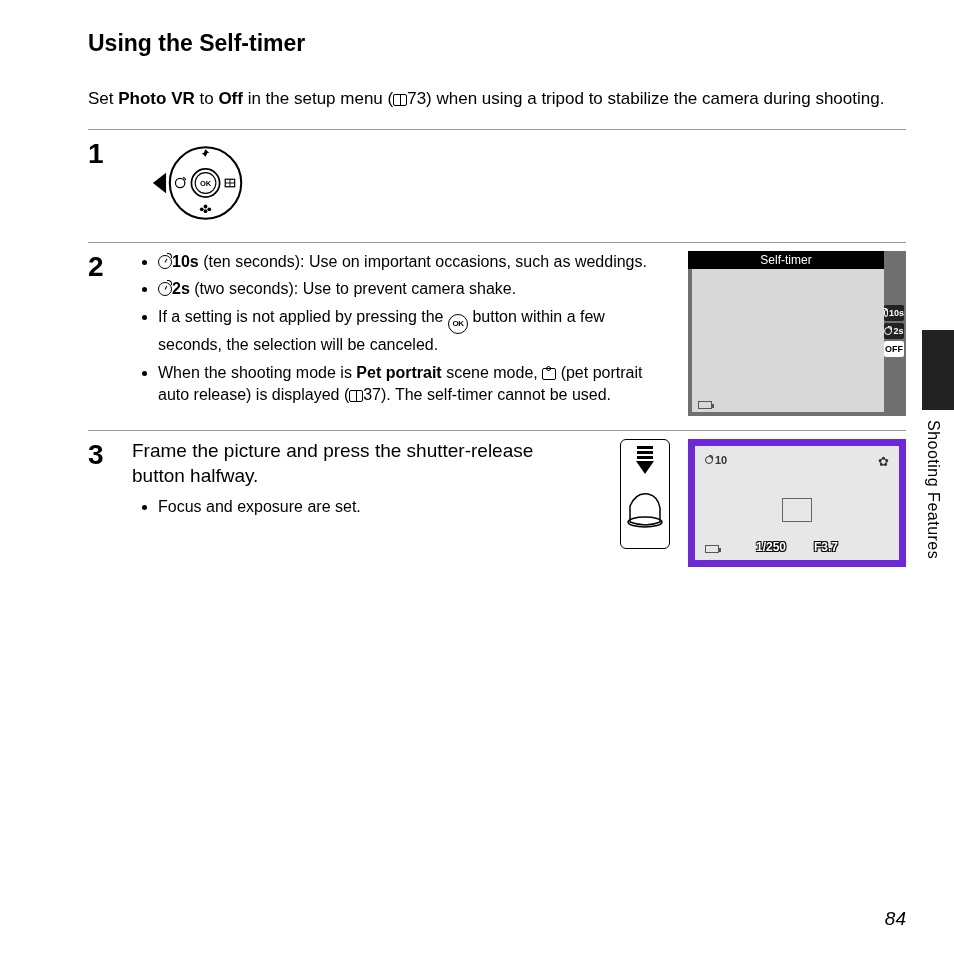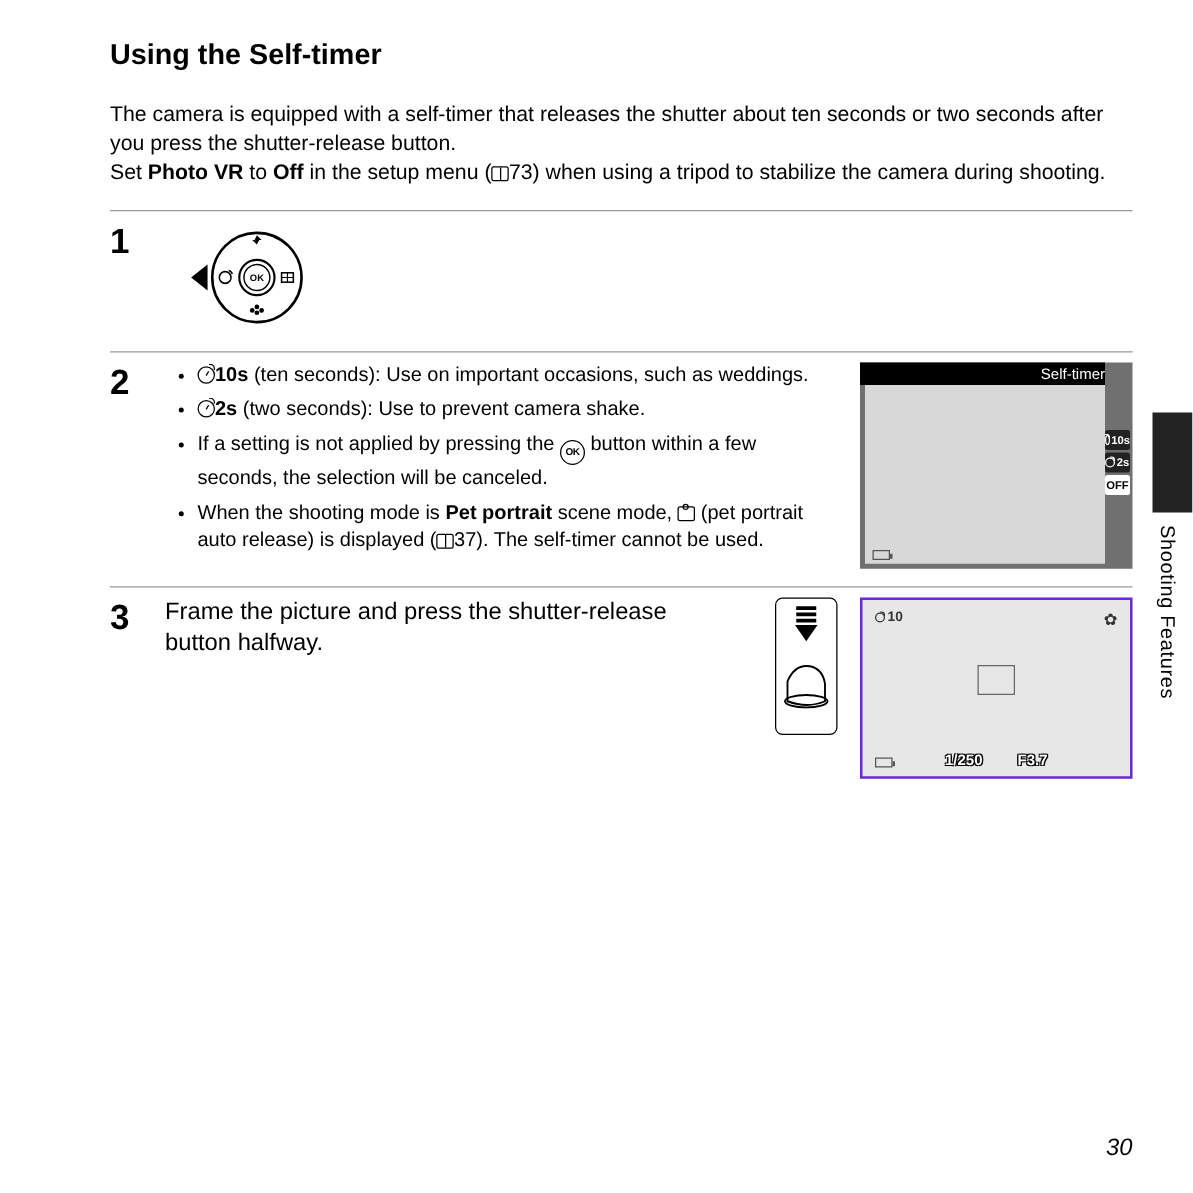--- a/index.html
+++ b/index.html
@@ -8,21 +8,21 @@
     height: 954px;
     background: #fff;
     font-family: "Helvetica Neue", Arial, sans-serif;
     color: #000;
     position: relative;
     padding: 30px 48px 20px 88px;
   }
   h1.title {
     font-size: 23px;
     font-weight: 700;
-    margin-bottom: 24px;
+    margin-bottom: 8px;
   }
   .intro {
     font-size: 17px;
     line-height: 1.35;
     margin-bottom: 18px;
   }
   .bold { font-weight: 700; }
 
   .step {
     display: flex;
@@ -116,21 +116,21 @@
 
   
   .lcd2 {
     width: 218px; height: 165px;
     background: #707070;
     position: relative;
   }
   .lcd2 .header {
     position: absolute; top: 0; left: 0; right: 22px;
     background: #000; color: #fff;
-    font-size: 12px; text-align: right;
+    font-size: 12px; text-align: center;
     padding: 2px 0;
   }
   .lcd2 .canvas {
     position: absolute;
     top: 18px; left: 4px; right: 22px; bottom: 4px;
     background: #d8d8d8;
   }
   .lcd2 .side {
     position: absolute; top: 54px; right: 2px;
     width: 20px;
@@ -168,22 +168,22 @@
   .finger .bars div { width: 16px; height: 3px; background: #000; }
   .finger .arrow {
     width: 0; height: 0;
     border-left: 9px solid transparent;
     border-right: 9px solid transparent;
     border-top: 13px solid #000;
     margin-bottom: 4px;
   }
   .finger svg { width: 40px; height: 50px; }
   .lcd3 {
-    width: 218px; height: 145px;
-    border: 2px solid #6d28d9;
+    width: 218px; height: 128px;
+    border: 7px solid #6d28d9;
     background: #e7e7e7;
     position: relative;
     font-size: 11px; color: #333;
   }
   .lcd3 .tl { position:absolute; top:8px; left:10px; display:flex; align-items:center; gap:2px; font-weight:700;}
   .lcd3 .tr { position:absolute; top:8px; right:10px; font-size: 13px;}
   .lcd3 .focus {
     position: absolute; top: 52px; left: 50%; transform: translateX(-50%);
     width: 30px; height: 24px;
     border: 1.5px solid #666;
@@ -227,21 +227,21 @@
     position:relative; vertical-align:-2px;
   }
   .pet-box::after{content:"";position:absolute;top:-3px;left:3px;width:3px;height:3px;border-radius:50%;border:1px solid #000;}
 </style>
 </head>
 <body>
 
 <h1 class="title">Using the Self-timer</h1>
 
 <div class="intro">
-  <span>The camera is equipped with a self-timer that releases the shutter about ten seconds or two seconds after you press the shutter-release button.</span><br>
+  <br>
   <span>Set </span><span class="bold">Photo VR</span><span> to </span><span class="bold">Off</span><span> in the setup menu (</span><span class="book"></span><span>73) when using a tripod to stabilize the camera during shooting.</span>
 </div>
 
 <div class="step">
   <div class="step-num">1</div>
   <div class="step-aside">
     <div class="dial">
       <svg viewBox="0 0 100 90">
         <polygon points="2,45 16,34 16,56" fill="#000"></polygon>
         <circle cx="58" cy="45" r="38" fill="none" stroke="#000" stroke-width="2.2"></circle>
@@ -302,20 +302,23 @@
       </div>
       <div class="bat"></div>
     </div>
   </div>
 </div>
 
 <div class="step">
   <div class="step-num">3</div>
   <div class="step-body">
     <div class="step-head">Frame the picture and press the shutter-release button halfway.</div>
+    <ul class="bullets">
+      <li>Focus and exposure are set.</li>
+    </ul>
   </div>
   <div class="step-aside step3-aside">
     <div class="finger">
       <div class="bars">
           <div></div>
           <div></div>
           <div></div>
         </div>
       <div class="arrow"></div>
       <svg viewBox="0 0 40 50">
@@ -334,13 +337,13 @@
       <div class="bc">
         <span>1/250</span>
         <span>F3.7</span>
       </div>
     </div>
   </div>
 </div>
 
 <div class="side-tab"></div>
 <div class="chapter">Shooting Features</div>
-<div class="page-num">30</div>
+<div class="page-num">84</div>
 
 </body></html>

